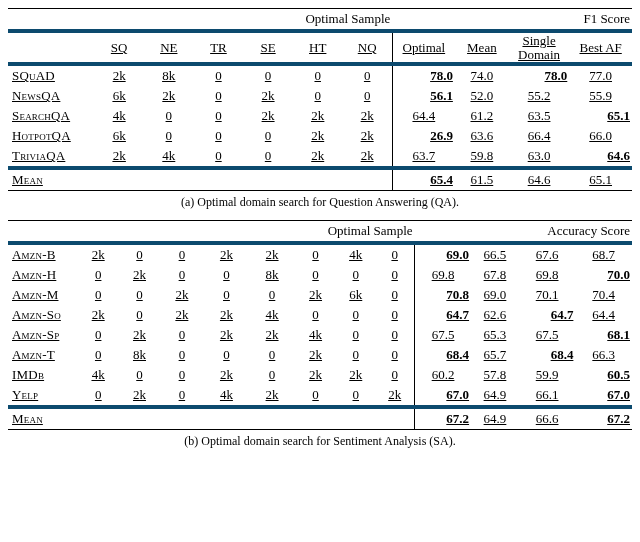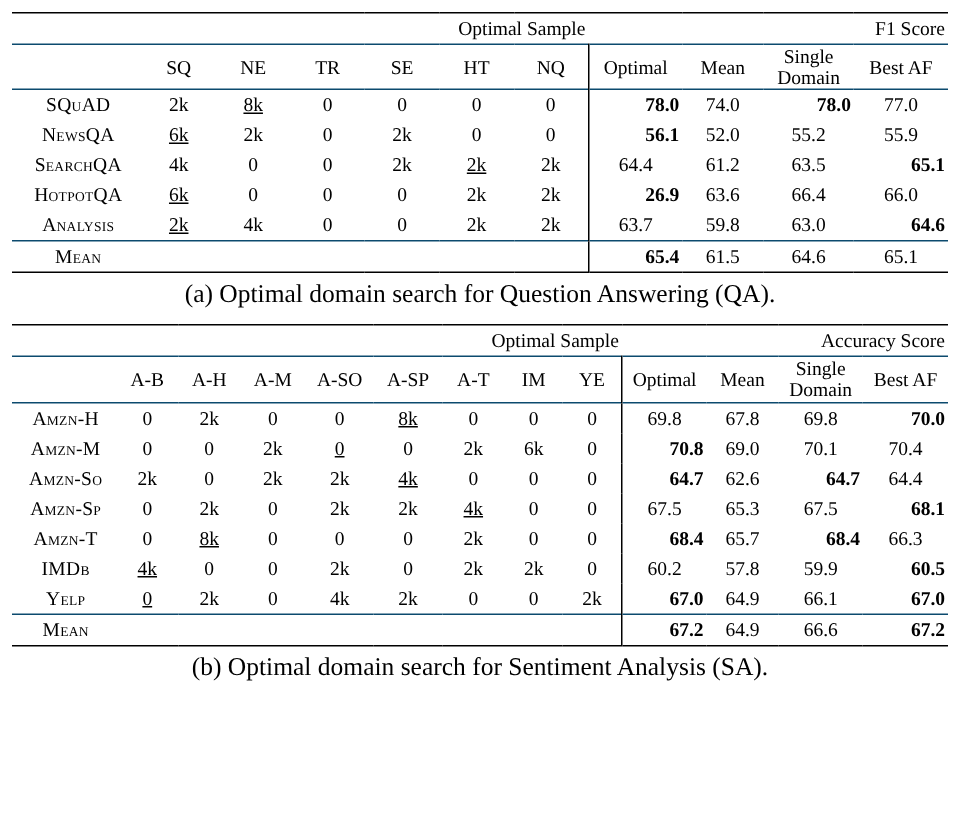--- a/index.html
+++ b/index.html
@@ -18,38 +18,38 @@
     table-layout: fixed;
   }
   td, th {
     padding: 2px 2px;
     text-align: center;
     font-weight: normal;
     overflow: hidden;
     white-space: nowrap;
   }
   .rowlabel {
-    text-align: center;
+    text-align: left;
     font-variant: small-caps;
     letter-spacing: 0.2px;
     padding-left: 4px;
   }
   .section-hdr {
     font-weight: normal;
     text-align: right;
   }
-  .hline-top    { border-top: 1px solid #0c4a6e; }
+  .hline-top    { border-top: 4px solid #0c4a6e; text-decoration: underline; }
   .hline-heavy-top { border-top: 1.5px solid #000; }
   .hline-heavy-bottom { border-bottom: 1.5px solid #000; }
   .vline-right { border-right: 1px solid #000; }
   .bold { font-weight: bold; text-align: right; }
   .underline { text-decoration: underline; }
   .caption {
     text-align: center;
-    font-size: 17px;
+    font-size: 12px;
     padding: 4px 0 10px 0;
   }
   .smallcaps { font-variant: small-caps; }
   .twoLine { line-height: 1.05; padding-top:1px; padding-bottom:1px; }
 </style>
 </head>
 <body>
 
 <table>
   <colgroup>
@@ -132,21 +132,21 @@
         <td>0</td>
         <td>0</td>
         <td>2k</td>
         <td class="vline-right">2k</td>
         <td class="bold">26.9</td>
         <td>63.6</td>
         <td>66.4</td>
         <td>66.0</td>
       </tr>
       <tr>
-        <td class="rowlabel">Analysis</td>
+        <td class="rowlabel">TriviaQA</td>
         <td class="underline">2k</td>
         <td>4k</td>
         <td>0</td>
         <td>0</td>
         <td>2k</td>
         <td class="vline-right">2k</td>
         <td>63.7</td>
         <td>59.8</td>
         <td>63.0</td>
         <td class="bold">64.6</td>
@@ -185,37 +185,37 @@
       <col style="width:44px">
       <col style="width:52px">
       <col style="width:52px">
   </colgroup>
   <tbody>
       <tr class="hline-heavy-top">
     <td></td>
     <td colspan="8" class="section-hdr">Optimal Sample</td>
     <td colspan="4" class="section-hdr">Accuracy Score</td>
   </tr>
-  <tr class="hline-top">
-    <td></td>
-    <td class="smallcaps">A-B</td>
-    <td class="smallcaps">A-H</td>
-    <td class="smallcaps">A-M</td>
-    <td class="smallcaps">A-SO</td>
-    <td class="smallcaps">A-SP</td>
-    <td class="smallcaps">A-T</td>
-    <td class="smallcaps">IM</td>
-    <td class="smallcaps vline-right">YE</td>
-    <td>Optimal</td>
-    <td>Mean</td>
-    <td class="twoLine">Single<br>Domain</td>
-    <td>Best AF</td>
-  </tr>
   </tbody>
     <tbody id="sa-body" class="hline-top">
+      <tr>
+        <td class="rowlabel">Amzn-B</td>
+        <td>2k</td>
+        <td>0</td>
+        <td>0</td>
+        <td>2k</td>
+        <td>2k</td>
+        <td>0</td>
+        <td class="underline">4k</td>
+        <td class="vline-right">0</td>
+        <td class="bold">69.0</td>
+        <td>66.5</td>
+        <td>67.6</td>
+        <td>68.7</td>
+      </tr>
       <tr>
         <td class="rowlabel">Amzn-H</td>
         <td>0</td>
         <td>2k</td>
         <td>0</td>
         <td>0</td>
         <td class="underline">8k</td>
         <td>0</td>
         <td>0</td>
         <td class="vline-right">0</td>

